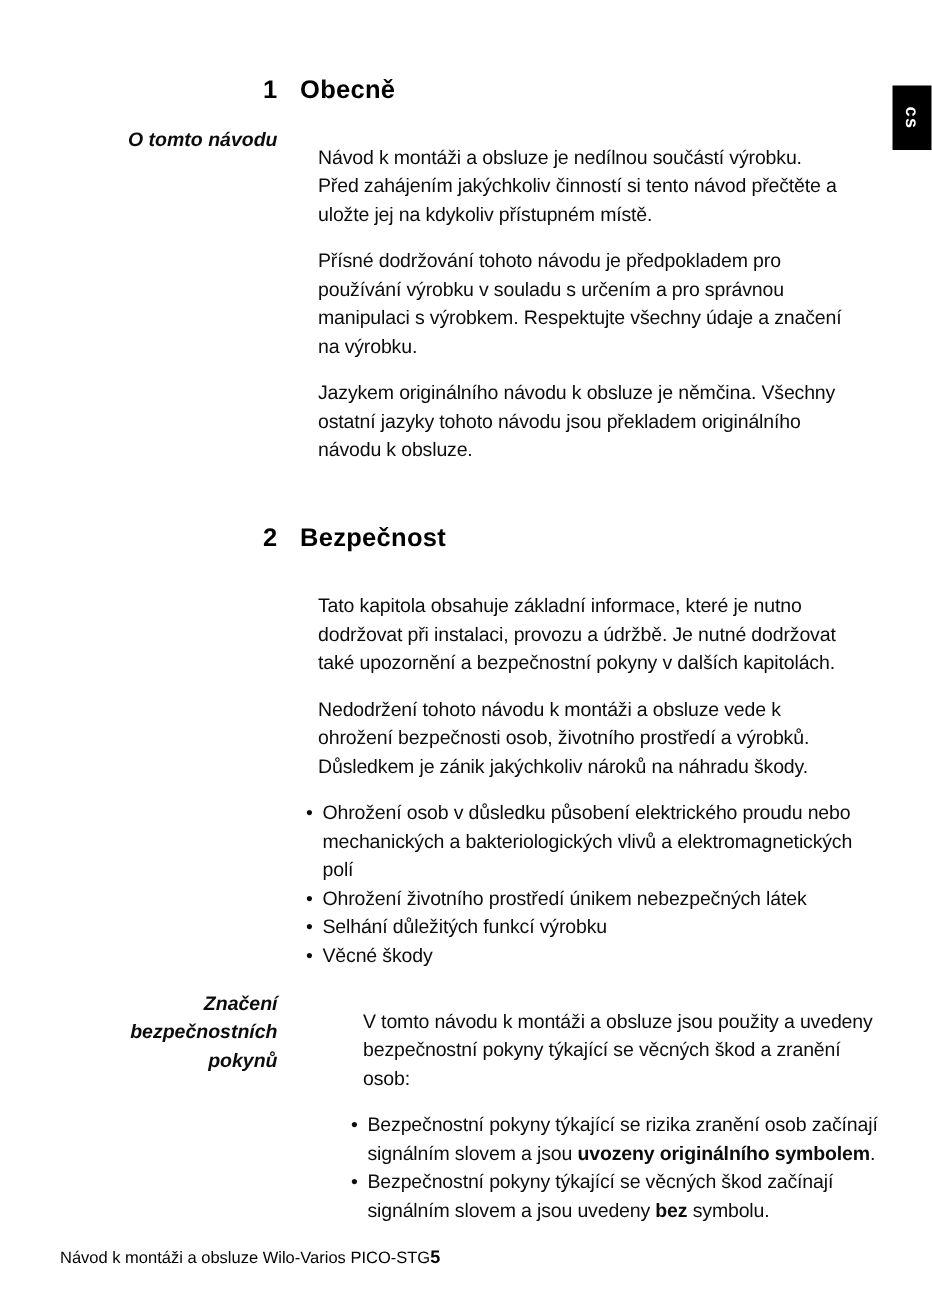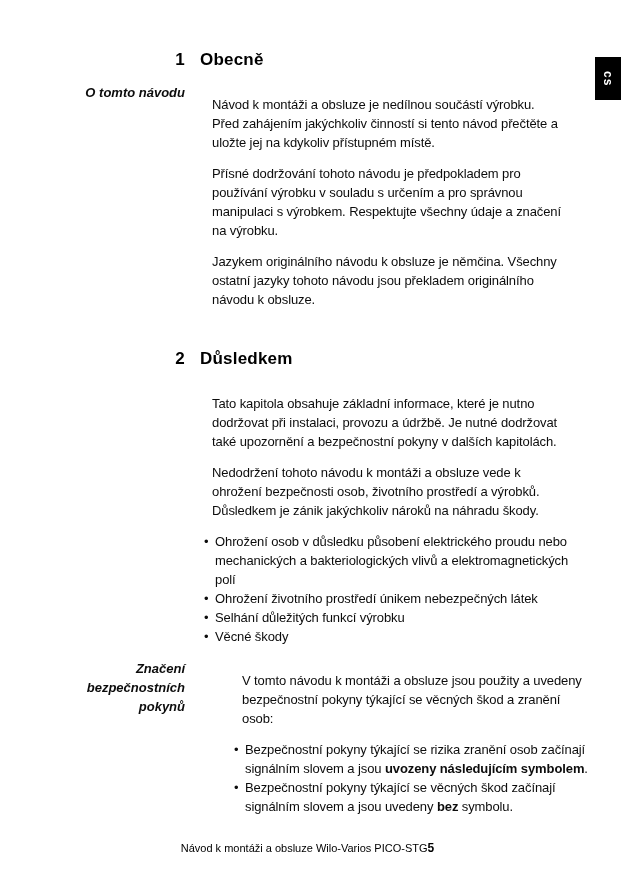--- a/index.html
+++ b/index.html
@@ -80,23 +80,23 @@
     position: absolute;
     left: 4px;
     top: 0;
   }
   .label-block { margin-top: 13px; gap: 45px; }
   .b { font-weight: bold; }
   .footer {
     position: absolute;
     left: 40px;
     right: 46px;
-    bottom: 20px;
+    bottom: 30px;
     display: flex;
-    justify-content: center;
+    justify-content: flex-start;
     align-items: baseline;
     font-size: 11px;
     color: #000;
   }
   .footer .page-num { font-weight: bold; font-size: 12px; }
 </style>
 </head>
 <body>
 
 <div class="page">
@@ -116,21 +116,21 @@
     </div>
     <div class="body-text">
       <p>Návod k montáži a obsluze je nedílnou součástí výrobku. Před zahájením jakýchkoliv činností si tento návod přečtěte a uložte jej na kdykoliv přístupném místě.</p>
       <p>Přísné dodržování tohoto návodu je předpokladem pro používání výrobku v souladu s určením a pro správnou manipulaci s výrobkem. Respektujte všechny údaje a značení na výrobku.</p>
       <p>Jazykem originálního návodu k obsluze je němčina. Všechny ostatní jazyky tohoto návodu jsou překladem originálního návodu k obsluze.</p>
     </div>
   </div>
 
   <div class="grid-row heading-row sec2">
     <div class="margin-cell heading">2</div>
-    <div class="heading">Důsledkem</div>
+    <div class="heading">Bezpečnost</div>
   </div>
 
   <div class="grid-row">
     <div class="margin-cell"></div>
     <div class="body-text">
       <p>Tato kapitola obsahuje základní informace, které je nutno dodržovat při instalaci, provozu a údržbě. Je nutné dodržovat také upozornění a bezpečnostní pokyny v dalších kapitolách.</p>
       <p>Nedodržení tohoto návodu k montáži a obsluze vede k ohrožení bezpečnosti osob, životního prostředí a výrobků. Důsledkem je zánik jakýchkoliv nároků na náhradu škody.</p>
       <ul class="bullets">
         <li>Ohrožení osob v důsledku působení elektrického proudu nebo mechanických a bakteriologických vlivů a elektromagnetických polí</li>
         <li>Ohrožení životního prostředí únikem nebezpečných látek</li>
@@ -140,21 +140,21 @@
     </div>
   </div>
 
   <div class="grid-row label-block">
     <div class="margin-cell">
       <span class="side-label">Značení bezpečnostních pokynů</span>
     </div>
     <div class="body-text">
       <p>V tomto návodu k montáži a obsluze jsou použity a uvedeny bezpečnostní pokyny týkající se věcných škod a zranění osob:</p>
       <ul class="bullets">
-        <li><span>Bezpečnostní pokyny týkající se rizika zranění osob začínají signálním slovem a jsou </span><span class="b">uvozeny následujícím symbolem</span><span>.</span></li>
+        <li><span>Bezpečnostní pokyny týkající se rizika zranění osob začínají signálním slovem a jsou </span><span class="b">uvozeny originálního symbolem</span><span>.</span></li>
         <li><span>Bezpečnostní pokyny týkající se věcných škod začínají signálním slovem a jsou uvedeny </span><span class="b">bez</span><span> symbolu.</span></li>
       </ul>
     </div>
   </div>
 
   <div class="footer">
     <span>Návod k montáži a obsluze Wilo-Varios PICO-STG</span>
     <span class="page-num">5</span>
   </div>
 

